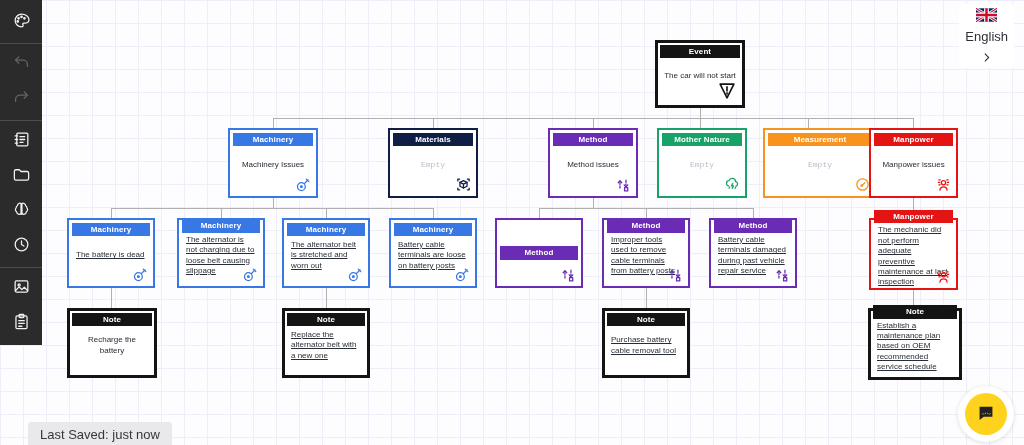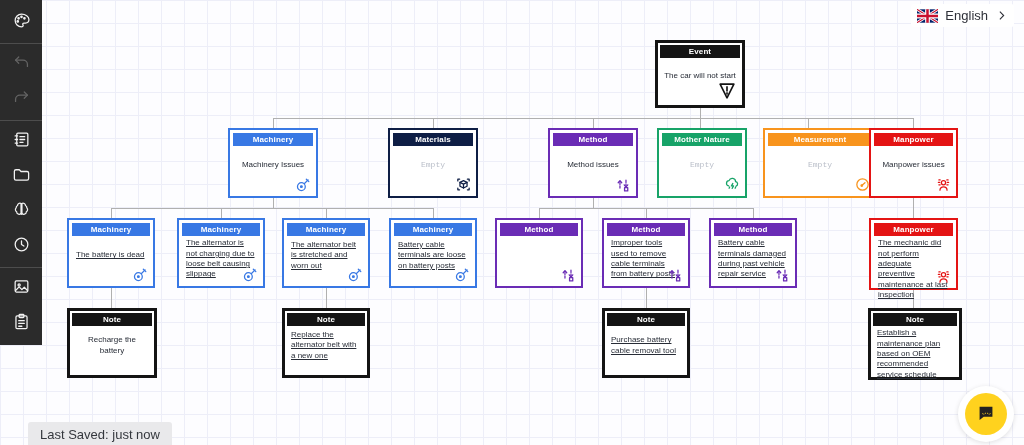--- a/index.html
+++ b/index.html
@@ -17,21 +17,21 @@
     padding-top:5px; z-index:30; }
   .sb-btn { width:42px; height:35px; display:flex; align-items:center; justify-content:center;
     color:#f2f2f2; cursor:pointer; }
   .sb-btn.disabled { color:#646464; }
   .sb-btn svg { width:19px; height:19px; stroke:currentColor; fill:none;
     stroke-width:1.6; stroke-linecap:round; stroke-linejoin:round; }
   .sb-divider { width:42px; height:1px; background:#4d4d4d; margin:3px 0; }
 
   
   .node { position:absolute; background:#fff; border:2px solid var(--c);
-    display:flex; flex-direction:column; padding:3px; z-index:10; cursor:pointer; }
+    display:flex; flex-direction:column; padding:3px; z-index:10; cursor:pointer;justify-content:center; }
   .node.thick { border-width:3px; padding:2px; }
   .node-header { background:var(--c); color:#fff; font-size:8px; font-weight:bold;
     text-align:center; padding:2.5px 0 2px; line-height:1.1; letter-spacing:.1px; }
   .node-body { flex:1; font-size:8px; line-height:1.3; color:#272c36;
     display:flex; align-items:center; justify-content:center;
     text-align:center; padding:2px 4px 10px; }
   .node-body.left { justify-content:flex-start; text-align:left;text-decoration:underline; }
   .node-body.empty { color:#b9bec8;font-family:Liberation Mono, monospace; }
   .node-icon { position:absolute; right:4px; bottom:3px; width:17px; height:17px;
     color:var(--c); }
@@ -41,21 +41,21 @@
   .c-black{--c:#141414} .c-blue{--c:#3878e4} .c-navy{--c:#0e1e45}
   .c-purple{--c:#6a2cb5} .c-green{--c:#17a368} .c-orange{--c:#f8941d} .c-red{--c:#e41414}
 
   
   .cl { position:absolute; background:#b0b0b0; z-index:1; }
   .v { width:1px; } .h { height:1px; }
 
   
   .lang { position:absolute; right:10px; top:4px; display:flex; align-items:center;
     gap:7px; font-size:13px; color:#2e3038; background:#fff; padding:4px 6px;
-    border-radius:3px; cursor:pointer; z-index:30; }
+    border-radius:3px; cursor:pointer; z-index:30;flex-direction:column; }
   .lang svg.chev { width:13px; height:13px; stroke:#2e3038; stroke-width:2; fill:none; }
   .last-saved { position:absolute; left:28px; top:422px; background:#e9e9eb;
     border-radius:3px; padding:5px 12px; font-size:13px; color:#34373d; z-index:30; }
   .chat-halo { position:absolute; right:10px; bottom:3px; width:56px; height:56px;
     border-radius:50%; background:#fff; box-shadow:0 1px 5px rgba(0,0,0,.12);
     display:flex; align-items:center; justify-content:center; z-index:30; }
   .chat-btn { width:42px; height:42px; border-radius:50%; background:#ffd21e;
     display:flex; align-items:center; justify-content:center; cursor:pointer; }
 </style>
 </head>

